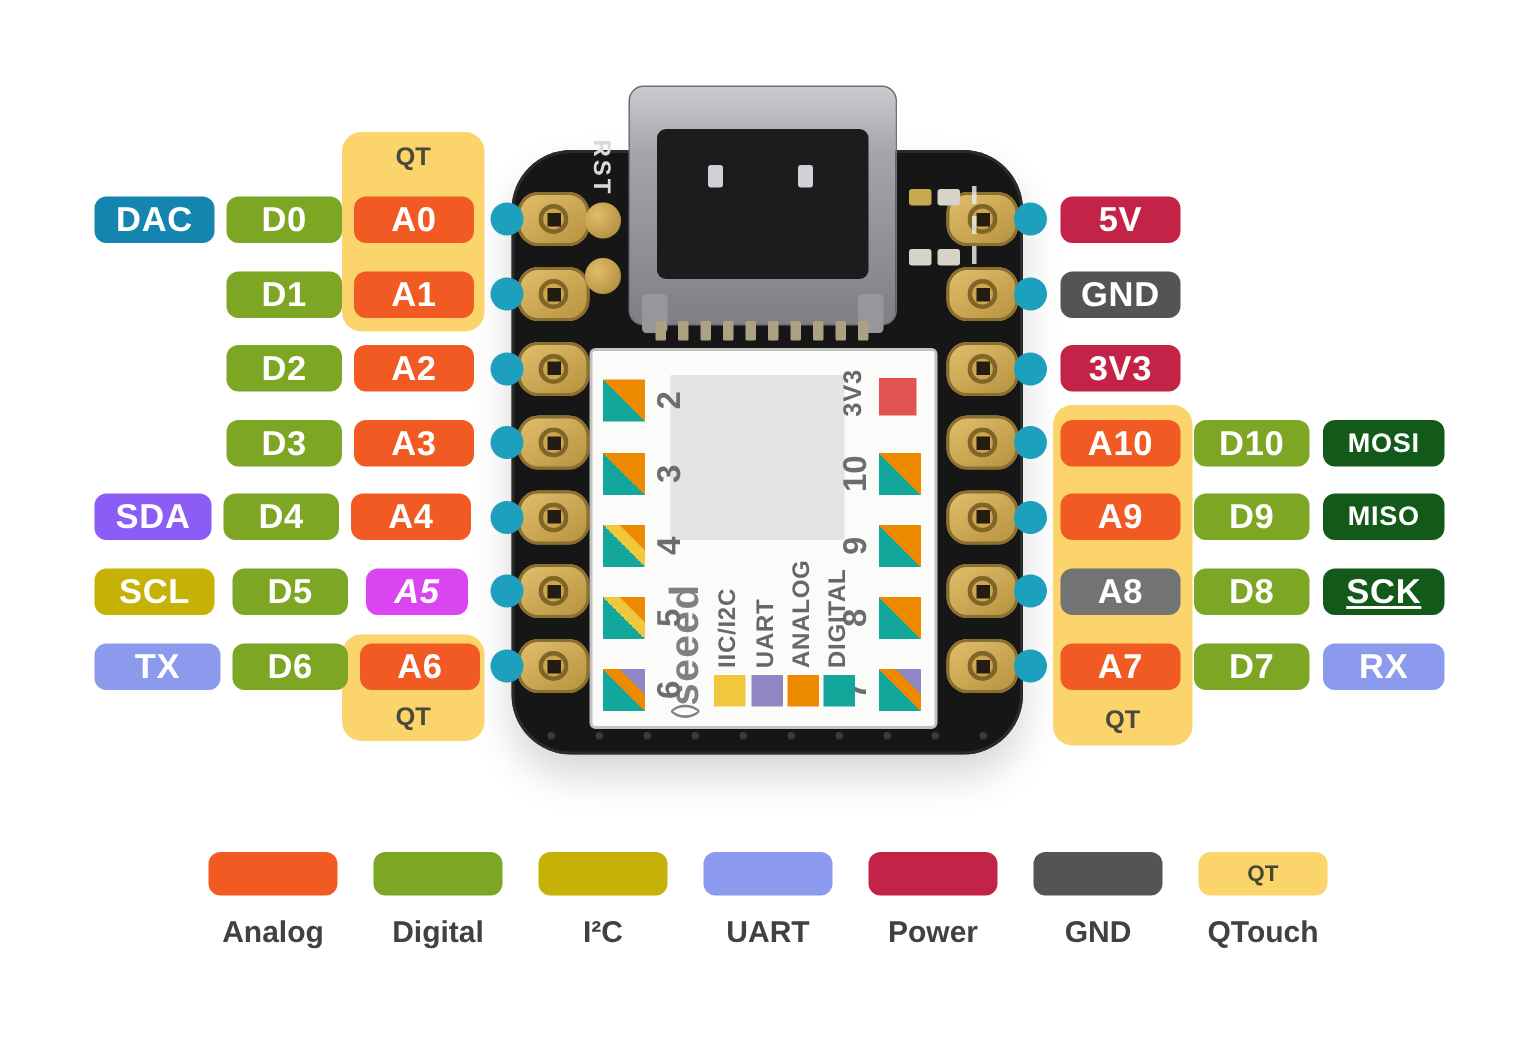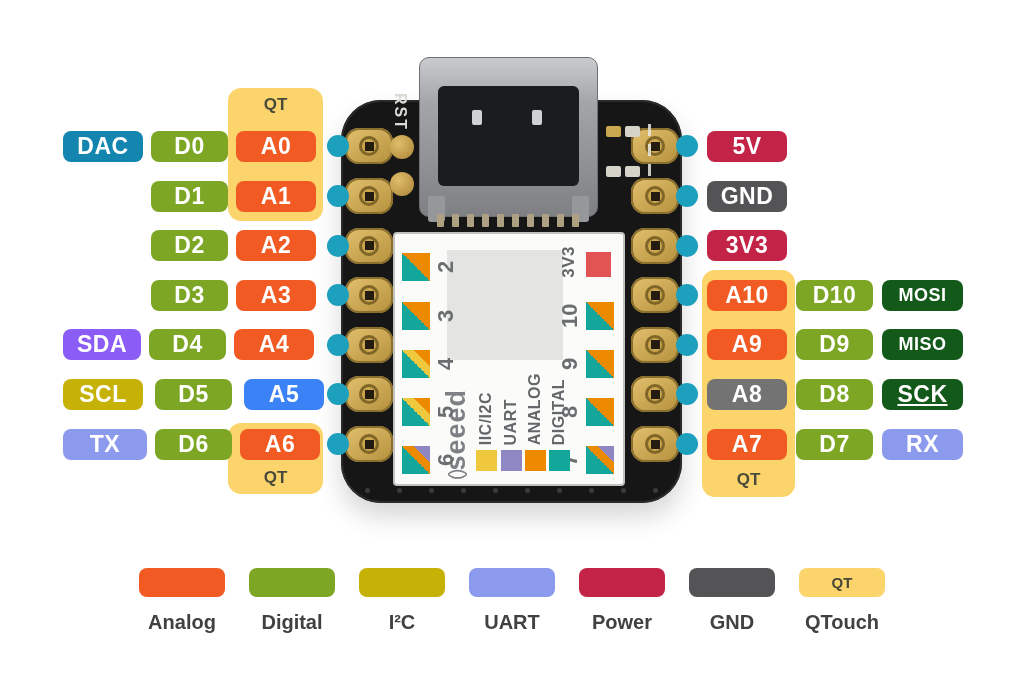--- a/index.html
+++ b/index.html
@@ -255,21 +255,21 @@
         <span class="badge" style="width: 80px; background: rgb(241, 90, 34);">A3</span>
       </div>
       <div class="row" style="left: 63px; top: 329px; gap: 8px;">
         <span class="badge" style="width: 78px; background: #8b5cf6;">SDA</span>
         <span class="badge" style="width: 77px; background: rgb(125, 166, 36);">D4</span>
         <span class="badge" style="width: 80px; background: rgb(241, 90, 34);">A4</span>
       </div>
       <div class="row" style="left: 63px; top: 378.5px; gap: 12px;">
         <span class="badge" style="width: 80px; background: rgb(198, 177, 6);">SCL</span>
         <span class="badge" style="width: 77px; background: rgb(125, 166, 36);">D5</span>
-        <span class="badge" style="width: 80px; background: #3b82f6;">A5</span>
+        <span class="badge" style="width: 68px; background: #d946ef; font-style: italic;">A5</span>
       </div>
       <div class="row" style="left: 63px; top: 428.5px; gap: 8px;">
         <span class="badge" style="width: 84px; background: rgb(139, 154, 236);">TX</span>
         <span class="badge" style="width: 77px; background: rgb(125, 166, 36);">D6</span>
         <span class="badge" style="width: 80px; background: rgb(241, 90, 34);">A6</span>
       </div>
     </div>
   <div id="right-rows">
       <div class="row" style="left: 707px; top: 130.5px; gap: 9px;">
         <span class="badge" style="width: 80px; background: rgb(195, 35, 71);">5V</span>

